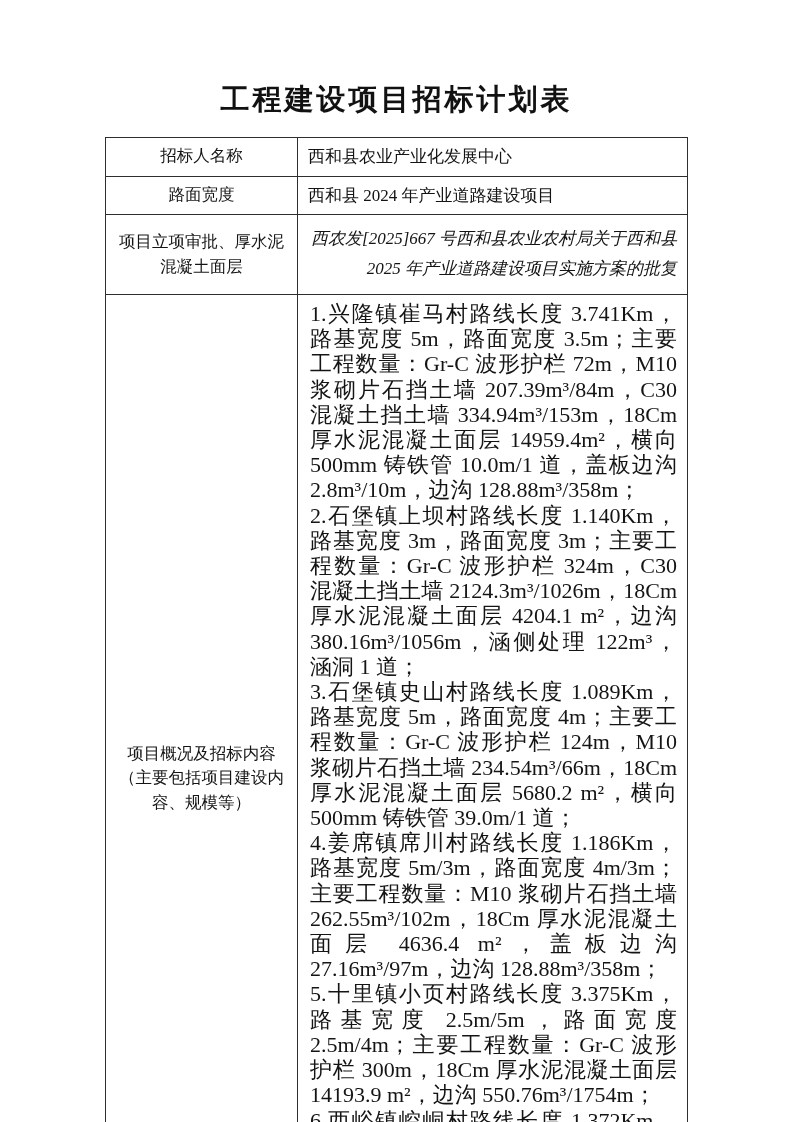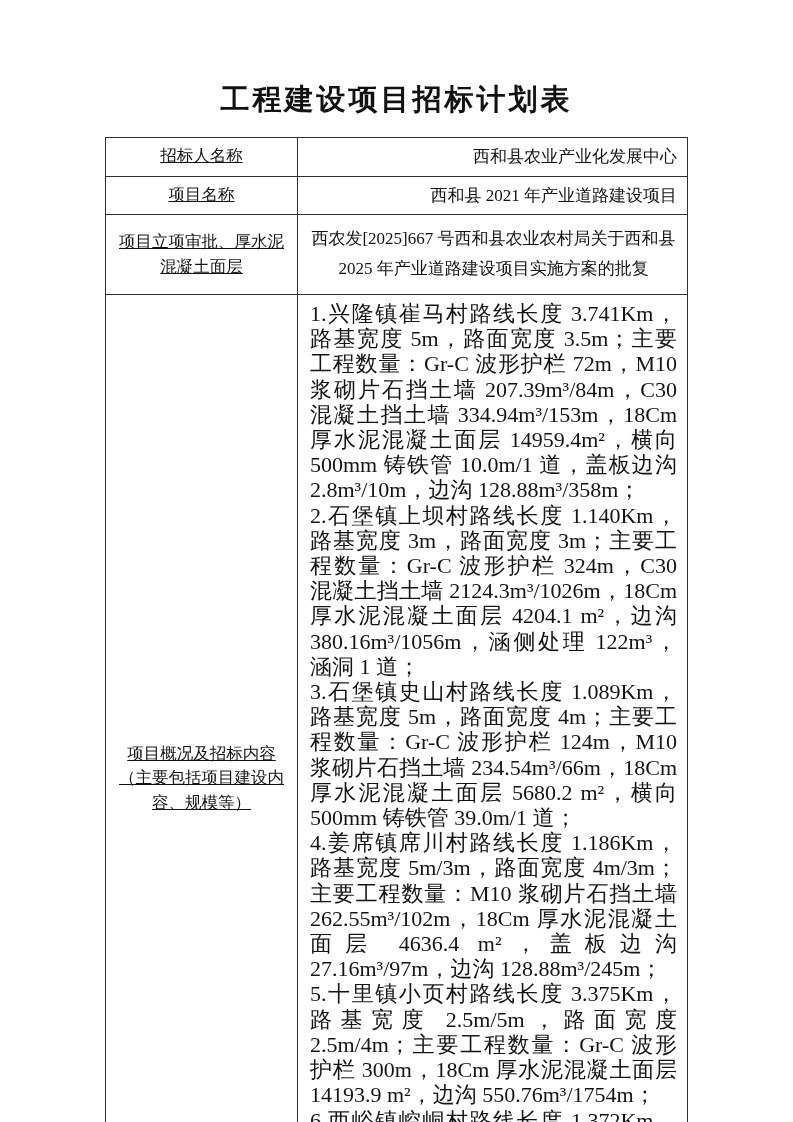--- a/index.html
+++ b/index.html
@@ -38,30 +38,30 @@
     vertical-align: middle;
     font-size: 17px;
     line-height: 1.5;
     color: #141414;
   }
 
   td.label-cell {
     text-align: center;
     padding: 6px 8px;
     font-size: 16.5px;
-    text-decoration: underline;
   }
   td.value-cell-center {
-    text-align: right;
+    text-align: left;
     padding: 6px 10px;
   }
   td.value-cell-left {
-    text-align: center;
+    text-align: right;
     padding: 8px 10px 10px 12px;
     line-height: 1.75;
+    font-style: italic;
   }
   tr.r-short td { height: 38px; }
   tr.r-approval td { height: 80px; }
 
   tr.r-scope td.label-cell { vertical-align: middle; }
   td.scope-cell {
     vertical-align: top;
     text-align: justify;
     padding: 6px 10px 4px 12px;
     height: 682px;
@@ -86,37 +86,37 @@
         <col class="c-label">
         <col class="c-value">
       </colgroup>
     <tbody>
       <tr class="r-short">
         <td class="label-cell">招标人名称</td>
         <td class="value-cell-center">西和县农业产业化发展中心</td>
       </tr>
 
       <tr class="r-short">
-        <td class="label-cell">项目名称</td>
-        <td class="value-cell-center">西和县 2021 年产业道路建设项目</td>
+        <td class="label-cell">路面宽度</td>
+        <td class="value-cell-center">西和县 2024 年产业道路建设项目</td>
       </tr>
 
 
       <tr class="r-approval">
         <td class="label-cell">项目立项审批、厚水泥混凝土面层</td>
         <td class="value-cell-left">西农发[2025]667 号西和县农业农村局关于西和县 2025 年产业道路建设项目实施方案的批复</td>
       </tr>
 
       <tr class="r-scope">
         <td class="label-cell">项目概况及招标内容（主要包括项目建设内容、规模等）</td>
         <td class="scope-cell">
           <p>1.兴隆镇崔马村路线长度 3.741Km，路基宽度 5m，路面宽度 3.5m；主要工程数量：Gr-C 波形护栏 72m，M10 浆砌片石挡土墙 207.39m³/84m，C30 混凝土挡土墙 334.94m³/153m，18Cm 厚水泥混凝土面层 14959.4m²，横向 500mm 铸铁管 10.0m/1 道，盖板边沟 2.8m³/10m，边沟 128.88m³/358m；</p>
           <p>2.石堡镇上坝村路线长度 1.140Km，路基宽度 3m，路面宽度 3m；主要工程数量：Gr-C 波形护栏 324m，C30 混凝土挡土墙 2124.3m³/1026m，18Cm 厚水泥混凝土面层 4204.1 m²，边沟 380.16m³/1056m，涵侧处理 122m³，涵洞 1 道；</p>
           <p>3.石堡镇史山村路线长度 1.089Km，路基宽度 5m，路面宽度 4m；主要工程数量：Gr-C 波形护栏 124m，M10 浆砌片石挡土墙 234.54m³/66m，18Cm 厚水泥混凝土面层 5680.2 m²，横向 500mm 铸铁管 39.0m/1 道；</p>
-          <p>4.姜席镇席川村路线长度 1.186Km，路基宽度 5m/3m，路面宽度 4m/3m；主要工程数量：M10 浆砌片石挡土墙 262.55m³/102m，18Cm 厚水泥混凝土面层 4636.4 m²，盖板边沟 27.16m³/97m，边沟 128.88m³/245m；</p>
+          <p>4.姜席镇席川村路线长度 1.186Km，路基宽度 5m/3m，路面宽度 4m/3m；主要工程数量：M10 浆砌片石挡土墙 262.55m³/102m，18Cm 厚水泥混凝土面层 4636.4 m²，盖板边沟 27.16m³/97m，边沟 128.88m³/358m；</p>
           <p>5.十里镇小页村路线长度 3.375Km，路基宽度 2.5m/5m，路面宽度 2.5m/4m；主要工程数量：Gr-C 波形护栏 300m，18Cm 厚水泥混凝土面层 14193.9 m²，边沟 550.76m³/1754m；</p>
           <p>6.西峪镇崆峒村路线长度 1.372Km，路基宽度 5m，路面宽度 4m；主要工程数量：Gr-C 波形护栏 616m，C30 混凝土挡土墙 631.7m³/281m，18Cm 厚水泥混凝土面层 6126.5 m²，横向 500mm 铸铁管 20.0m/2 道，边沟</p>
         </td>
       </tr>
     </tbody>
   </table>
 
 </div>
 
 </body></html>

